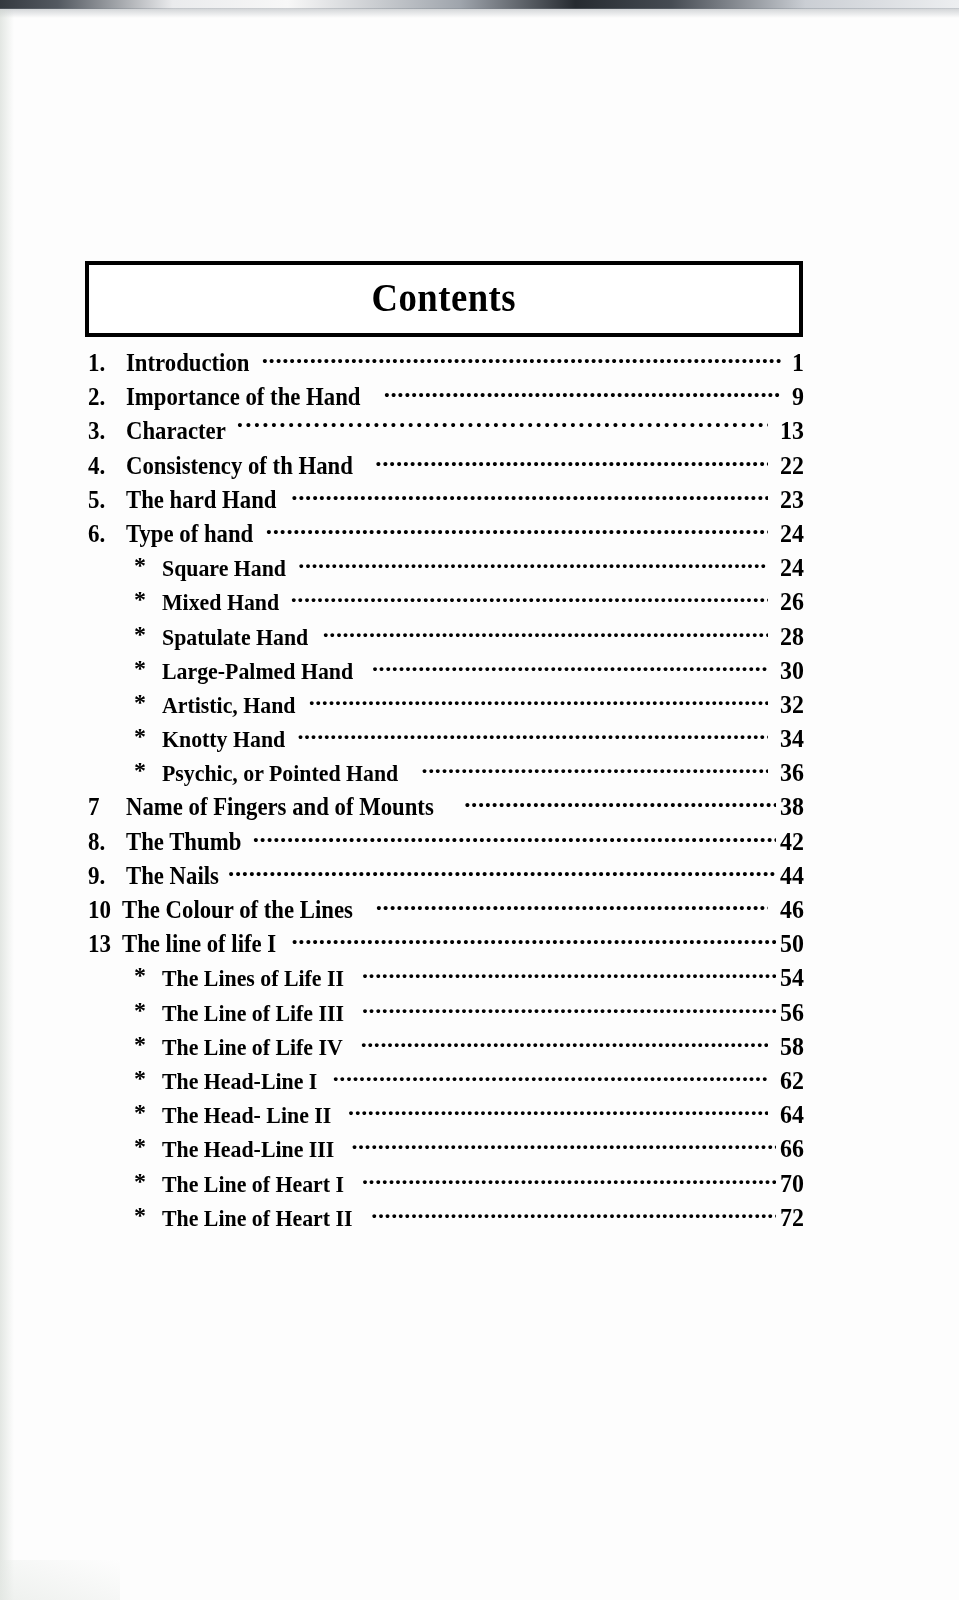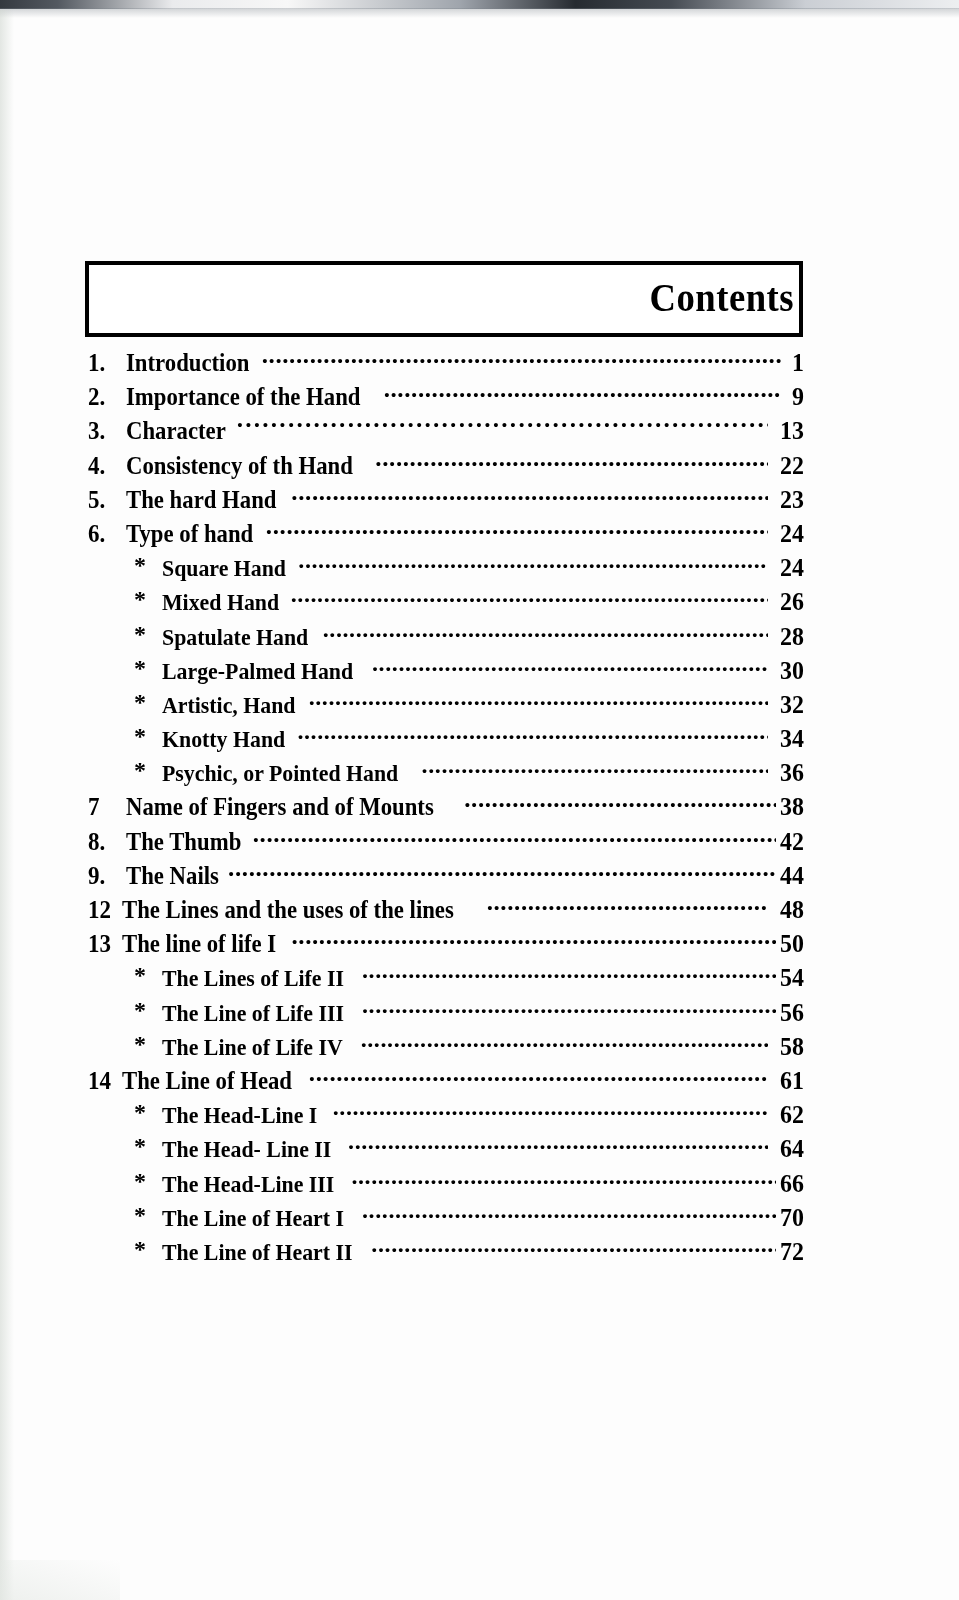--- a/index.html
+++ b/index.html
@@ -63,21 +63,21 @@
     position: absolute;
     left: 85px;
     top: 261px;
     width: 718px;
     height: 76px;
     border: 4px solid #000000;
     box-sizing: border-box;
     background: #ffffff;
     display: flex;
     align-items: center;
-    justify-content: flex-end;
+    justify-content: center;
   }
   #contents-title {
     font-family: "Liberation Serif", "DejaVu Serif", serif;
     font-weight: bold;
     font-size: 39px;
     letter-spacing: 0.5px;
     transform: scaleX(0.94);
     line-height: 1;
     padding-bottom: 4px;
   }
@@ -266,24 +266,24 @@
         <span class="leader"></span>
         <span class="page pg-tight">42</span>
       </div>
       <div class="toc-row lvl1 gap-sm">
         <span class="num">9.</span>
         <span class="label">The Nails </span>
         <span class="leader"></span>
         <span class="page pg-tight">44</span>
       </div>
       <div class="toc-row lvl1 gap-sm wide">
-        <span class="num">12</span>
-        <span class="label">The Lines and the uses of the lines</span>
-        <span class="leader"></span>
-        <span class="page pg-loose">48</span>
+        <span class="num">10</span>
+        <span class="label">The Colour of the Lines</span>
+        <span class="leader"></span>
+        <span class="page pg-loose">46</span>
       </div>
       <div class="toc-row lvl1 gap-sm wide">
         <span class="num">13</span>
         <span class="label">The line of life I</span>
         <span class="leader"></span>
         <span class="page pg-tight">50</span>
       </div>
       <div class="toc-row lvl2 gap-sm">
         <span class="bullet">*</span>
         <span class="label">The Lines of Life II</span>
@@ -295,26 +295,20 @@
         <span class="label">The Line of Life III</span>
         <span class="leader"></span>
         <span class="page pg-tight">56</span>
       </div>
       <div class="toc-row lvl2 gap-sm">
         <span class="bullet">*</span>
         <span class="label">The Line of Life IV</span>
         <span class="leader"></span>
         <span class="page pg-loose">58</span>
       </div>
-      <div class="toc-row lvl1 gap-sm wide">
-        <span class="num">14</span>
-        <span class="label">The Line of Head</span>
-        <span class="leader"></span>
-        <span class="page pg-loose">61</span>
-      </div>
       <div class="toc-row lvl2 gap-sm">
         <span class="bullet">*</span>
         <span class="label">The Head-Line I</span>
         <span class="leader"></span>
         <span class="page pg-loose">62</span>
       </div>
       <div class="toc-row lvl2 gap-sm">
         <span class="bullet">*</span>
         <span class="label">The Head- Line II</span>
         <span class="leader"></span>

